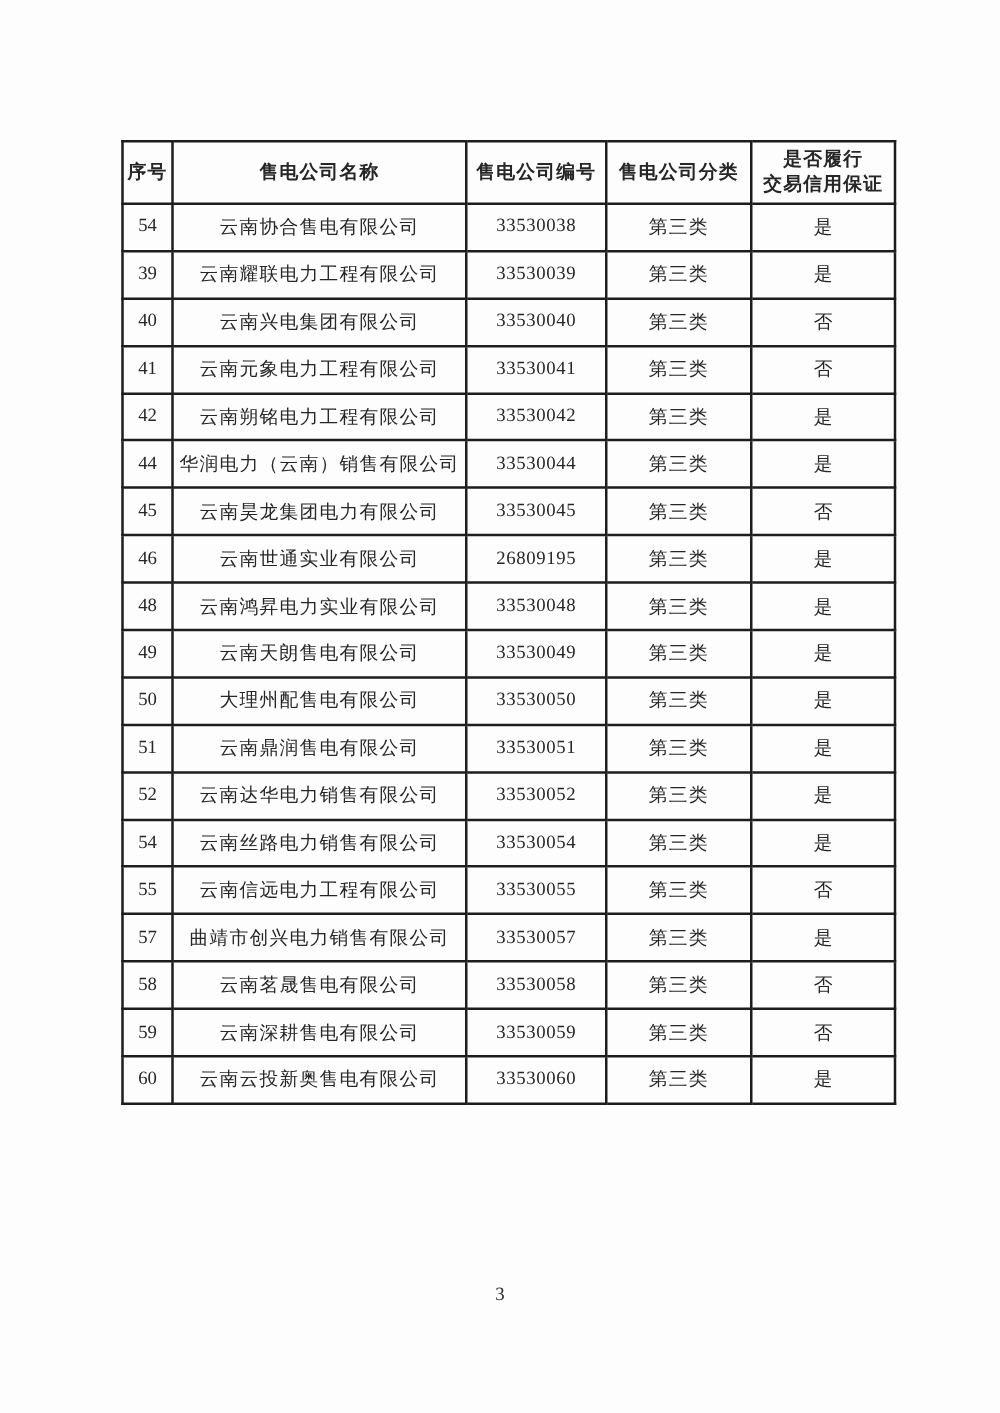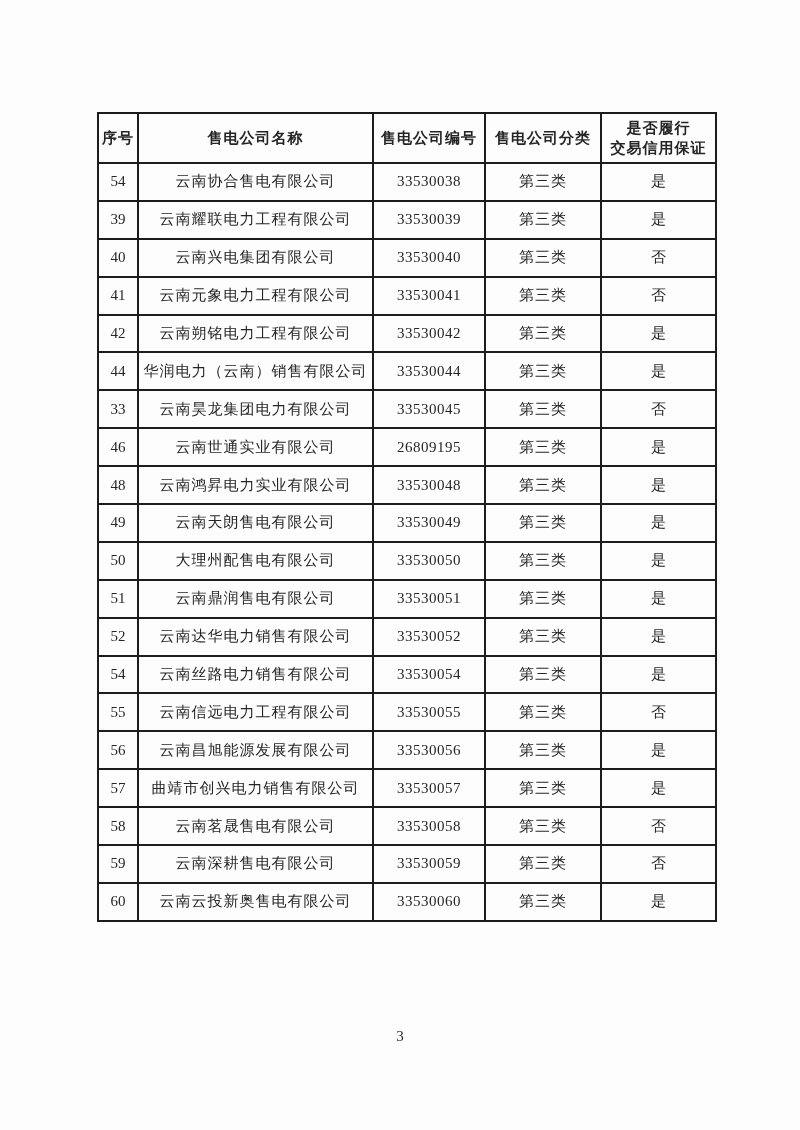--- a/index.html
+++ b/index.html
@@ -123,21 +123,21 @@
           <td class="cell-guarantee">是</td>
         </tr>
         <tr>
           <td class="cell-no">44</td>
           <td class="cell-name">华润电力（云南）销售有限公司</td>
           <td class="cell-code">33530044</td>
           <td class="cell-category">第三类</td>
           <td class="cell-guarantee">是</td>
         </tr>
         <tr>
-          <td class="cell-no">33</td>
+          <td class="cell-no">45</td>
           <td class="cell-name">云南昊龙集团电力有限公司</td>
           <td class="cell-code">33530045</td>
           <td class="cell-category">第三类</td>
           <td class="cell-guarantee">否</td>
         </tr>
         <tr>
           <td class="cell-no">46</td>
           <td class="cell-name">云南世通实业有限公司</td>
           <td class="cell-code">26809195</td>
           <td class="cell-category">第三类</td>
@@ -186,27 +186,20 @@
           <td class="cell-guarantee">是</td>
         </tr>
         <tr>
           <td class="cell-no">55</td>
           <td class="cell-name">云南信远电力工程有限公司</td>
           <td class="cell-code">33530055</td>
           <td class="cell-category">第三类</td>
           <td class="cell-guarantee">否</td>
         </tr>
         <tr>
-          <td class="cell-no">56</td>
-          <td class="cell-name">云南昌旭能源发展有限公司</td>
-          <td class="cell-code">33530056</td>
-          <td class="cell-category">第三类</td>
-          <td class="cell-guarantee">是</td>
-        </tr>
-        <tr>
           <td class="cell-no">57</td>
           <td class="cell-name">曲靖市创兴电力销售有限公司</td>
           <td class="cell-code">33530057</td>
           <td class="cell-category">第三类</td>
           <td class="cell-guarantee">是</td>
         </tr>
         <tr>
           <td class="cell-no">58</td>
           <td class="cell-name">云南茗晟售电有限公司</td>
           <td class="cell-code">33530058</td>

